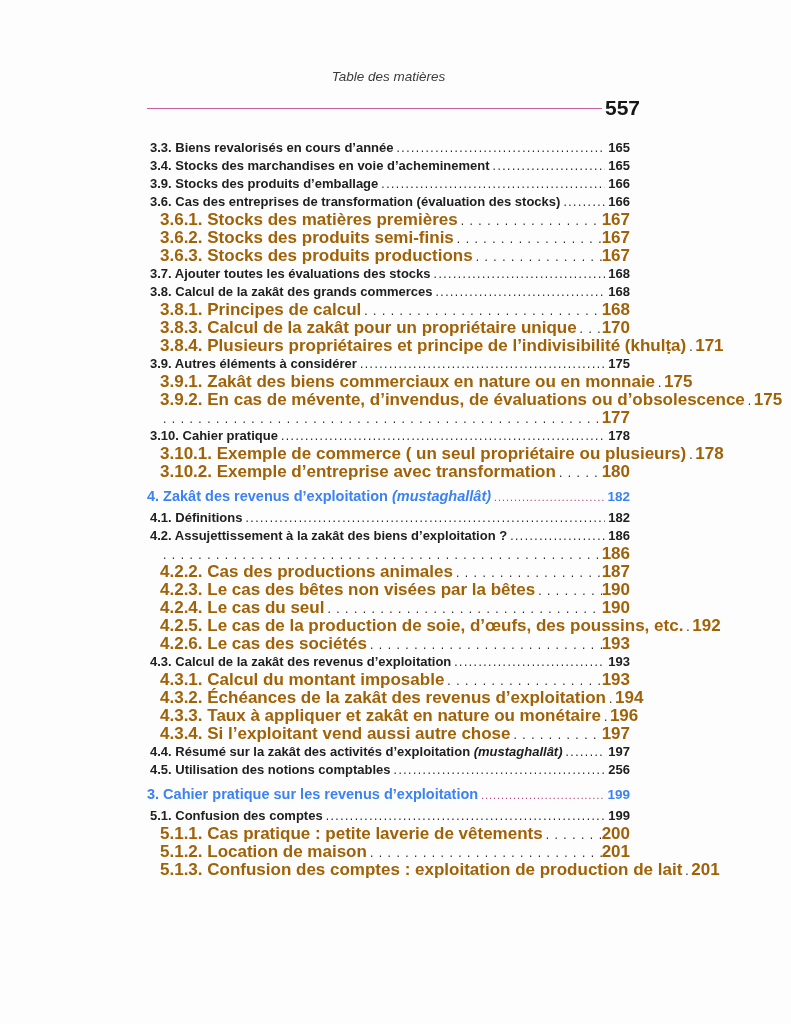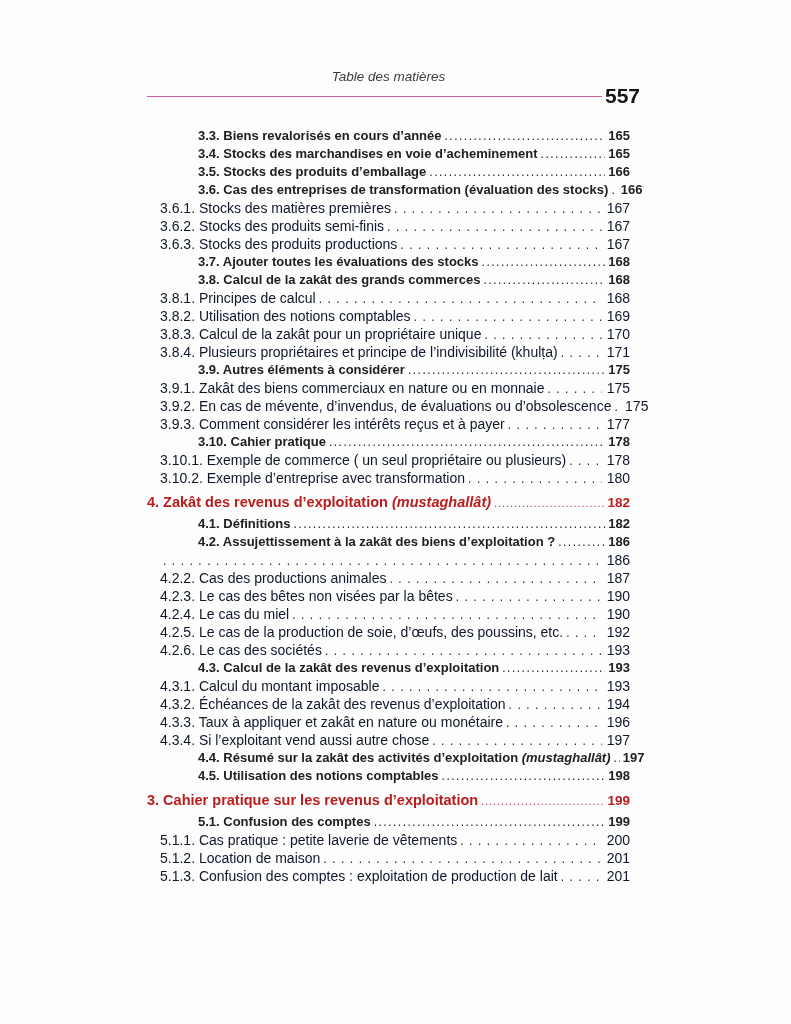--- a/index.html
+++ b/index.html
@@ -23,21 +23,21 @@
   .hdr-title {
     font-style: italic;
     text-align: center;
     font-size: 13.5px;
     color: #3c3c3c;
     line-height: 16px;
   }
   .rule-row {
     display: flex;
     align-items: center;
-    margin-top: 1px;
+    margin-top: 13px;
     width: calc(100% + 10px);
     text-align: right;
   }
   .rule {
     flex: 1 1 auto;
     height: 0;
     border-top: 1.5px solid #c9609e;
   }
   .hdr-num {
     flex: 0 0 auto;
@@ -68,45 +68,44 @@
     font-size: 12px;
     font-weight: normal;
     letter-spacing: 1.5px;
   }
   .pg {
     flex: 0 0 auto;
     min-width: 25px;
     text-align: right;
   }
   .lvl1 {
-    color: #b91c1c;
+    color: #3b82f6;
     font-weight: bold;
     font-size: 14.5px;
     height: 19px;
     line-height: 19px;
     margin: 6px 0 3px 0;
   }
   .lvl1 .leader::after {
     color: #b12a6b;
     font-size: 10px;
     letter-spacing: 1.2px;
   }
   .lvl1 .pg { font-size: 13.5px; }
   .lvl2 {
     font-weight: bold;
     font-size: 13px;
     padding-left: 3px;
     color: #202020;
-    margin-left: 48px;
   }
   .lvl3 {
-    font-weight: normal;
-    font-size: 14px;
+    font-weight: bold;
+    font-size: 17px;
     padding-left: 13px;
-    color: #0f172a;
+    color: #a16207;
   }
   .lvl3 .leader::after { letter-spacing: 5.5px; }
   .lvl3 .pg { min-width: 28px; }
   .it { font-style: italic; }
 </style>
 </head>
 <body>
 
 <div class="page">
   <div class="content">
@@ -123,21 +122,21 @@
           <span class="lbl"><span>3.3. Biens revalorisés en cours d’année</span></span>
           <span class="leader"></span>
           <span class="pg">165</span>
         </div>
         <div class="row lvl2">
           <span class="lbl"><span>3.4. Stocks des marchandises en voie d’acheminement</span></span>
           <span class="leader"></span>
           <span class="pg">165</span>
         </div>
         <div class="row lvl2">
-          <span class="lbl"><span>3.5. Stocks des produits d’emballage</span></span>
+          <span class="lbl"><span>3.9. Stocks des produits d’emballage</span></span>
           <span class="leader"></span>
           <span class="pg">166</span>
         </div>
         <div class="row lvl2">
           <span class="lbl"><span>3.6. Cas des entreprises de transformation (évaluation des stocks)</span></span>
           <span class="leader"></span>
           <span class="pg">166</span>
         </div>
         <div class="row lvl3">
           <span class="lbl"><span>3.6.1. Stocks des matières premières</span></span>
@@ -163,25 +162,20 @@
           <span class="lbl"><span>3.8. Calcul de la zakât des grands commerces</span></span>
           <span class="leader"></span>
           <span class="pg">168</span>
         </div>
         <div class="row lvl3">
           <span class="lbl"><span>3.8.1. Principes de calcul</span></span>
           <span class="leader"></span>
           <span class="pg">168</span>
         </div>
         <div class="row lvl3">
-          <span class="lbl"><span>3.8.2. Utilisation des notions comptables</span></span>
-          <span class="leader"></span>
-          <span class="pg">169</span>
-        </div>
-        <div class="row lvl3">
           <span class="lbl"><span>3.8.3. Calcul de la zakât pour un propriétaire unique</span></span>
           <span class="leader"></span>
           <span class="pg">170</span>
         </div>
         <div class="row lvl3">
           <span class="lbl"><span>3.8.4. Plusieurs propriétaires et principe de l’indivisibilité (khulṭa)</span></span>
           <span class="leader"></span>
           <span class="pg">171</span>
         </div>
         <div class="row lvl2">
@@ -193,21 +187,20 @@
           <span class="lbl"><span>3.9.1. Zakât des biens commerciaux en nature ou en monnaie</span></span>
           <span class="leader"></span>
           <span class="pg">175</span>
         </div>
         <div class="row lvl3">
           <span class="lbl"><span>3.9.2. En cas de mévente, d’invendus, de évaluations ou d’obsolescence</span></span>
           <span class="leader"></span>
           <span class="pg">175</span>
         </div>
         <div class="row lvl3">
-          <span class="lbl"><span>3.9.3. Comment considérer les intérêts reçus et à payer</span></span>
           <span class="leader"></span>
           <span class="pg">177</span>
         </div>
         <div class="row lvl2">
           <span class="lbl"><span>3.10. Cahier pratique</span></span>
           <span class="leader"></span>
           <span class="pg">178</span>
         </div>
         <div class="row lvl3">
           <span class="lbl"><span>3.10.1. Exemple de commerce ( un seul propriétaire ou plusieurs)</span></span>
@@ -242,21 +235,21 @@
           <span class="lbl"><span>4.2.2. Cas des productions animales</span></span>
           <span class="leader"></span>
           <span class="pg">187</span>
         </div>
         <div class="row lvl3">
           <span class="lbl"><span>4.2.3. Le cas des bêtes non visées par la bêtes</span></span>
           <span class="leader"></span>
           <span class="pg">190</span>
         </div>
         <div class="row lvl3">
-          <span class="lbl"><span>4.2.4. Le cas du miel</span></span>
+          <span class="lbl"><span>4.2.4. Le cas du seul</span></span>
           <span class="leader"></span>
           <span class="pg">190</span>
         </div>
         <div class="row lvl3">
           <span class="lbl"><span>4.2.5. Le cas de la production de soie, d’œufs, des poussins, etc.</span></span>
           <span class="leader"></span>
           <span class="pg">192</span>
         </div>
         <div class="row lvl3">
           <span class="lbl"><span>4.2.6. Le cas des sociétés</span></span>
@@ -289,21 +282,21 @@
           <span class="pg">197</span>
         </div>
         <div class="row lvl2">
           <span class="lbl"><span>4.4. Résumé sur la zakât des activités d’exploitation </span><span class="it">(mustaghallât)</span></span>
           <span class="leader"></span>
           <span class="pg">197</span>
         </div>
         <div class="row lvl2">
           <span class="lbl"><span>4.5. Utilisation des notions comptables</span></span>
           <span class="leader"></span>
-          <span class="pg">198</span>
+          <span class="pg">256</span>
         </div>
         <div class="row lvl1">
           <span class="lbl"><span>3. Cahier pratique sur les revenus d’exploitation </span></span>
           <span class="leader"></span>
           <span class="pg">199</span>
         </div>
         <div class="row lvl2">
           <span class="lbl"><span>5.1. Confusion des comptes</span></span>
           <span class="leader"></span>
           <span class="pg">199</span>

